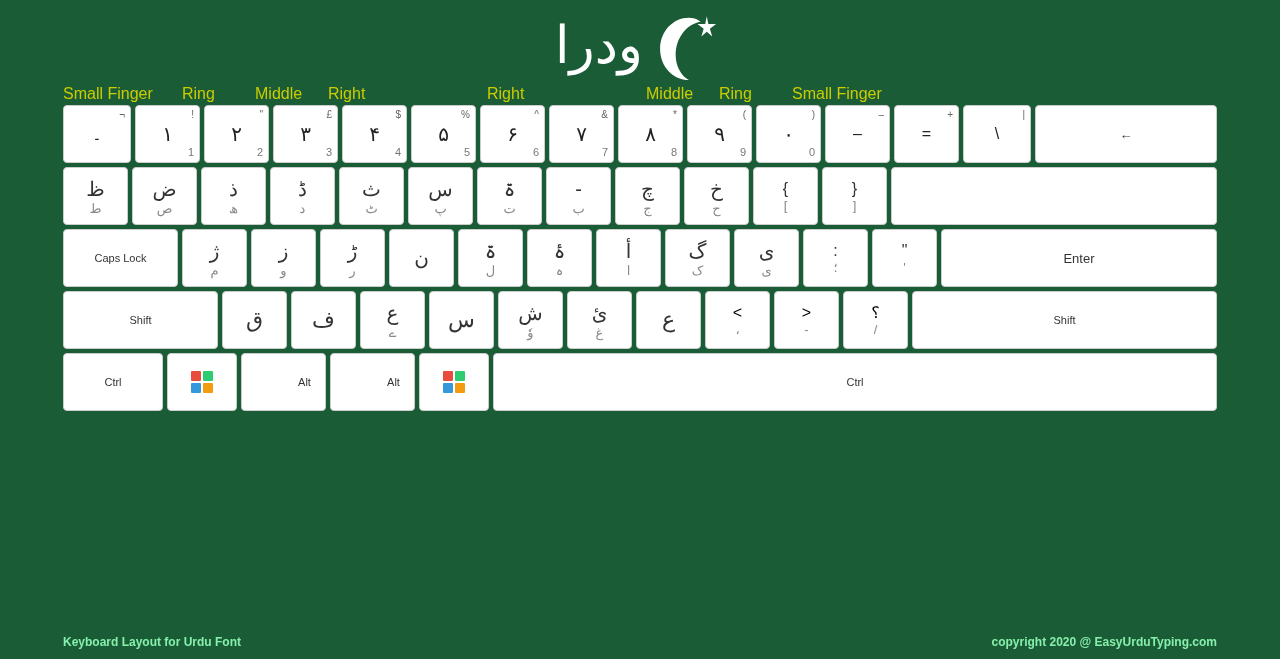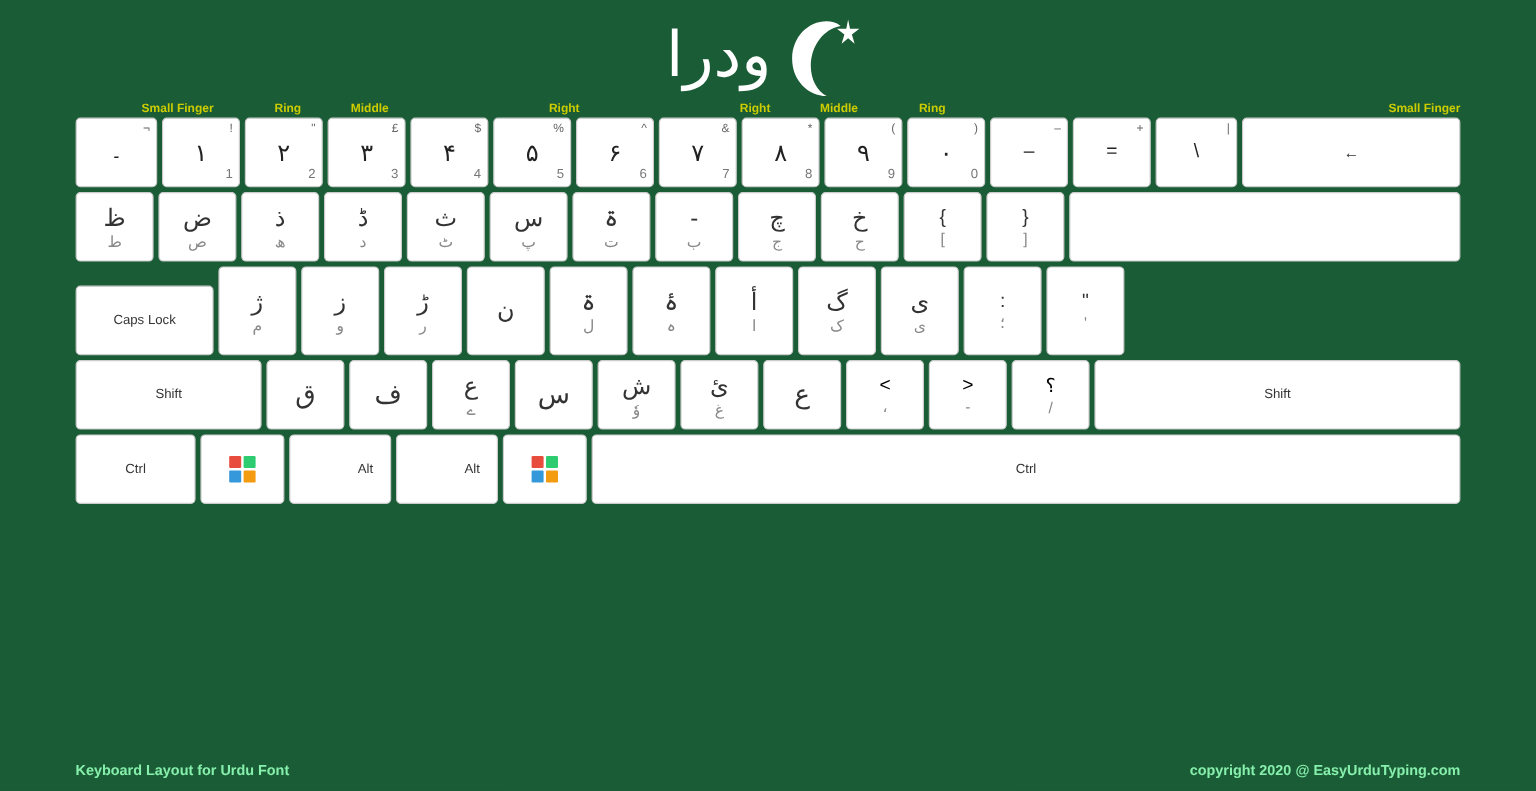--- a/index.html
+++ b/index.html
@@ -95,21 +95,21 @@
       position: absolute;
       bottom: 4px;
       right: 5px;
       font-size: 11px;
       color: #777;
     }
 
     
     .key-backspace { min-width: 85px; }
     .key-tab { min-width: 95px; }
-    .key-capslock { min-width: 115px; margin-top: 16px; }
+    .key-capslock { min-width: 115px; }
     .key-enter { min-width: 110px; justify-content: center; }
     .key-shift-left { min-width: 155px; }
     .key-shift-right { min-width: 155px; }
     .key-ctrl { min-width: 100px; }
     .key-win { min-width: 70px; }
     .key-alt { min-width: 85px; padding-left: 42px; }
     .key-space { flex: 1; min-height: 58px; }
     .key-std { min-width: 65px; }
 
     
@@ -154,23 +154,23 @@
     }
 
     
     .finger-label-row {
       display: flex;
       padding: 0 63px;
       margin-bottom: 2px;
     }
     .fl-item {
       color: #cccc00;
-      font-size: 10px;
-      font-weight: bold;
-      text-align: right;
+      font-size: 16px;
+      font-weight: normal;
+      text-align: left;
     }
   </style>
 </head>
 <body>
 
 <div class="header">
   <div class="urdu-title">
     <span>ودرا</span>
     <svg class="moon-star" viewBox="0 0 100 90" xmlns="http://www.w3.org/2000/svg">
       <path d="M55,10 C35,10 18,27 18,50 C18,73 35,90 55,90 C45,85 38,72 38,58 C38,36 52,18 70,15 C65,11 60,10 55,10 Z" fill="white"></path>
@@ -398,20 +398,23 @@
     <div class="key key-std">
       <span style="font-size:16px;color:#333;">:</span>
       <span style="font-size:13px;color:#888;">؛</span>
     </div>
 
     <div class="key key-std">
       <span style="font-size:16px;color:#333;">"</span>
       <span style="font-size:13px;color:#888;">'</span>
     </div>
 
+    <div class="key key-enter" style="flex:1;">
+      <span class="key-label-large">Enter</span>
+    </div>
   </div>
 
   <div class="key-row">
     <div class="key key-shift-left">
       <span class="key-label">Shift</span>
     </div>
 
     <div class="key key-std">
       <span class="urdu-char" style="font-size:22px;">ق</span>
     </div>

